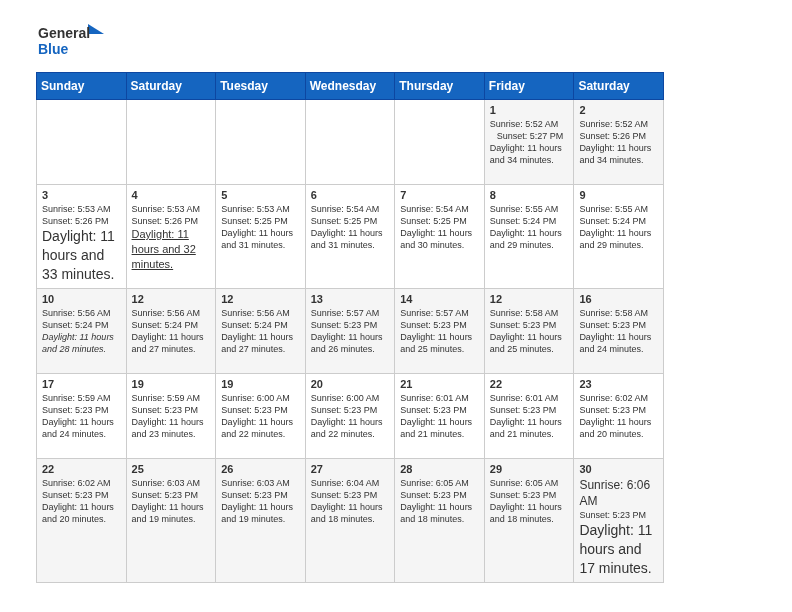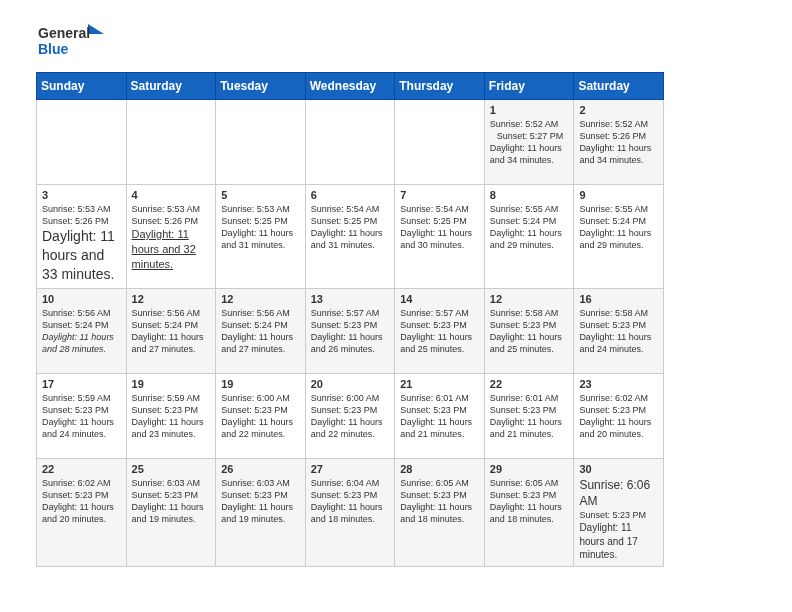--- a/index.html
+++ b/index.html
@@ -297,18 +297,18 @@
           <td>
             <span class="day-num">29</span>
             <div style="font-size: 9px; line-height: 1.35;">Sunrise: 6:05 AM</div>
             <div style="font-size: 9px; line-height: 1.35;">Sunset: 5:23 PM</div>
             <div style="font-size: 9px; line-height: 1.35;">Daylight: 11 hours and 18 minutes.</div>
           </td>
           <td>
             <span class="day-num">30</span>
             <div style="font-size: 12px; line-height: 1.35;">Sunrise: 6:06 AM</div>
             <div style="font-size: 9px; line-height: 1.35;">Sunset: 5:23 PM</div>
-            <div style="font-size: 10px; line-height: 1.35;">Daylight: 11 hours and 17 minutes.</div>
+            <div style="font-size: 14px; line-height: 1.35;">Daylight: 11 hours and 17 minutes.</div>
           </td>
         </tr>
       </tbody>
   </table>
 </div>
 
 </body></html>

